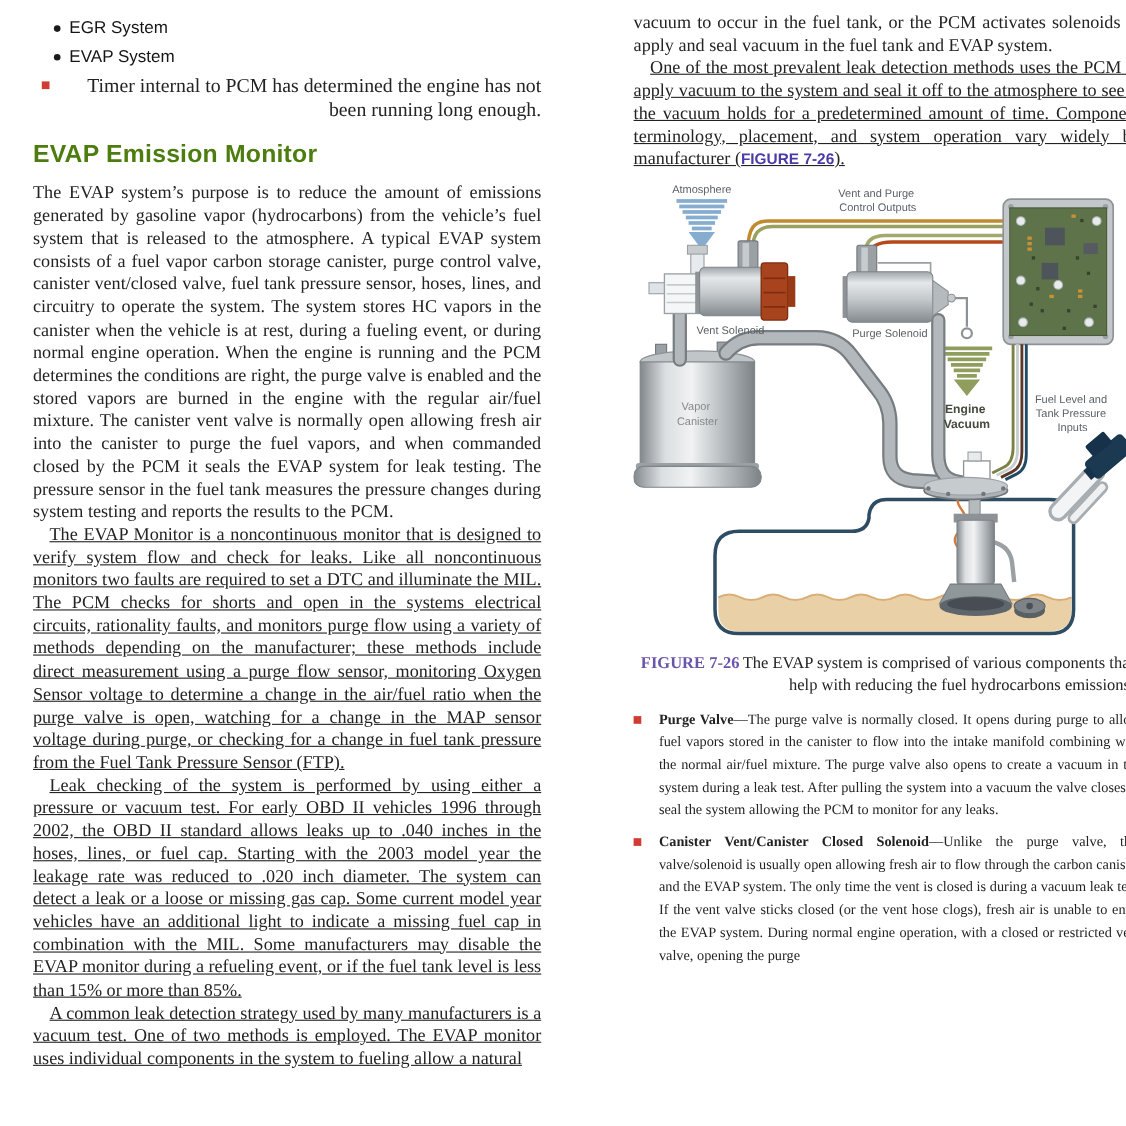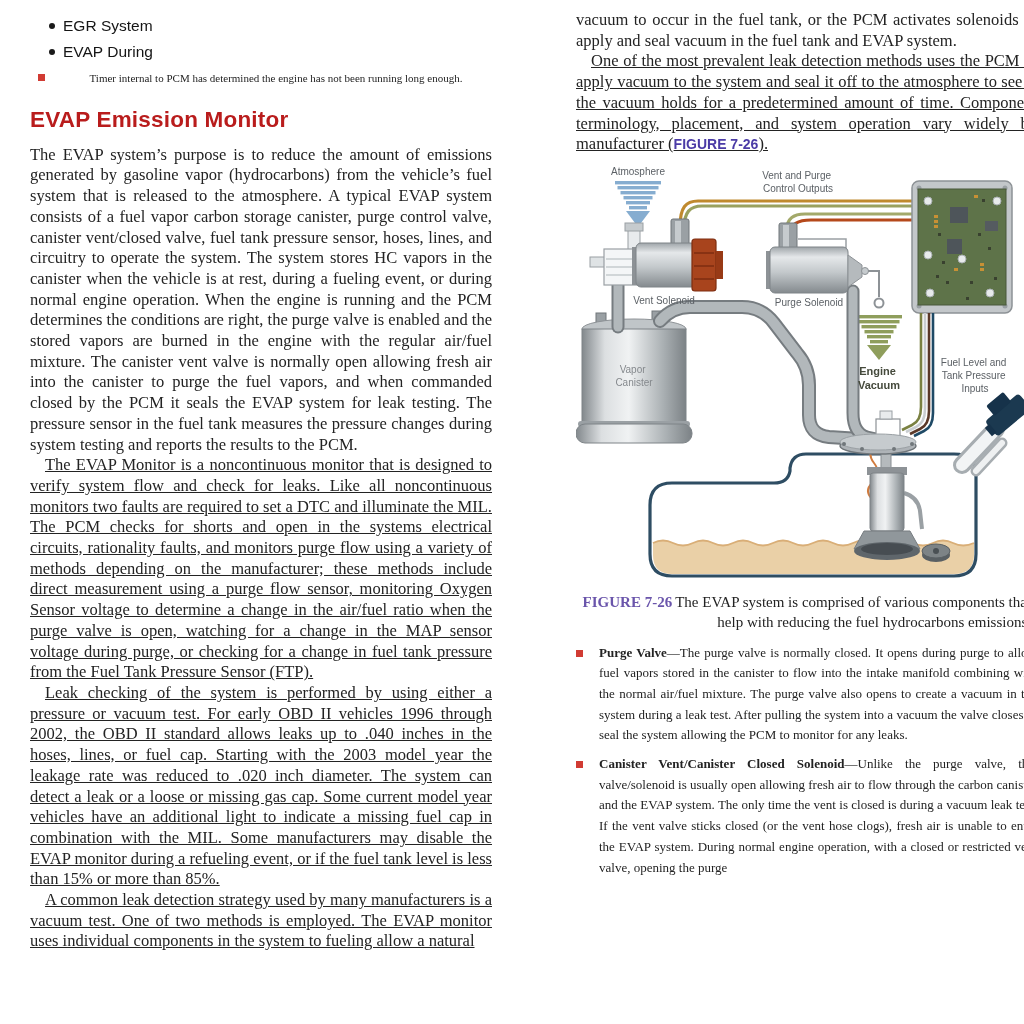--- a/index.html
+++ b/index.html
@@ -7,24 +7,24 @@
         font-family:"Liberation Serif",serif;color:#232323;}
   .col-left{position:absolute;left:30px;top:14px;width:462px;}
   .col-right{position:absolute;left:576px;top:10px;width:461px;}
   .body-text{font-size:16.5px;line-height:20.7px;text-align:justify;margin:0;}
   .indent{text-indent:15px;text-decoration:underline;}
   
   .toplist{font-family:"Liberation Sans",sans-serif;font-size:15.5px;color:#151515;margin:2px 0 4px 0;}
   .trow{position:relative;padding-left:33px;margin-bottom:7px;line-height:19px;}
   .dot{position:absolute;left:19px;top:7px;width:6px;height:6px;border-radius:50%;background:#1a1a1a;}
   
-  .sqrow{position:relative;padding-left:22px;margin:3px 0 0 8px;font-size:11px;line-height:20.7px;text-align:center;}
+  .sqrow{position:relative;padding-left:22px;margin:3px 0 0 8px;font-size:18px;line-height:20.7px;text-align:right;}
   .sq{position:absolute;left:0;top:6px;width:7px;height:7px;background:#d13b33;}
   h2.section{font-family:"Liberation Sans",sans-serif;font-weight:bold;font-size:22.5px;
-             color:#b91c1c;margin:18px 0 12px 0;letter-spacing:0.2px;}
+             color:#4d7c0f;margin:18px 0 12px 0;letter-spacing:0.2px;}
   .figref{color:#4b3ba6;font-family:"Liberation Sans",sans-serif;font-weight:bold;font-size:14px;}
   .figure-wrap{margin:8px 0 2px 0;}
   .caption{font-size:15px;line-height:1.32;text-align:right;margin:4px 6px 10px 6px;color:#232323;}
   .caption .lbl{color:#6a55ab;font-weight:bold;margin-right:3px;}
   .rbullets{list-style:none;margin:10px 0 0 0;padding:0;}
   .rbullets li{position:relative;padding-left:23px;margin-bottom:8px;font-size:13px;line-height:20.7px;text-align:justify;}
   .rbullets .sq{top:7px;}
   .term{font-weight:bold;}
   svg text{font-family:"Liberation Sans",sans-serif;}
   .flabel{font-size:10px;fill:#5c6166;}
@@ -37,21 +37,21 @@
 <div class="page">
 
   <div class="col-left">
     <div class="toplist">
       <div class="trow">
         <span class="dot"></span>
         <span>EGR System</span>
       </div>
       <div class="trow">
         <span class="dot"></span>
-        <span>EVAP During</span>
+        <span>EVAP System</span>
       </div>
     </div>
 
     <div class="sqrow">
       <span class="sq"></span>
       <span>Timer internal to PCM has determined the engine has not been running long enough.</span>
     </div>
 
     <h2 class="section">EVAP Emission Monitor</h2>
 

